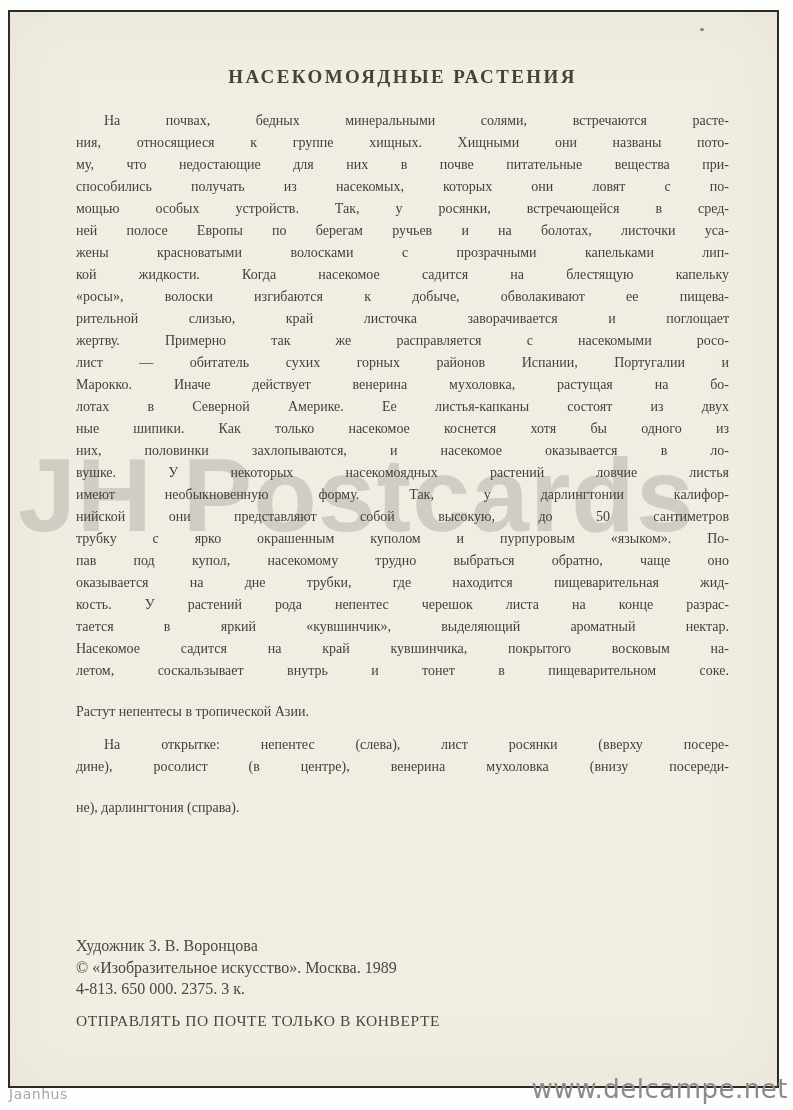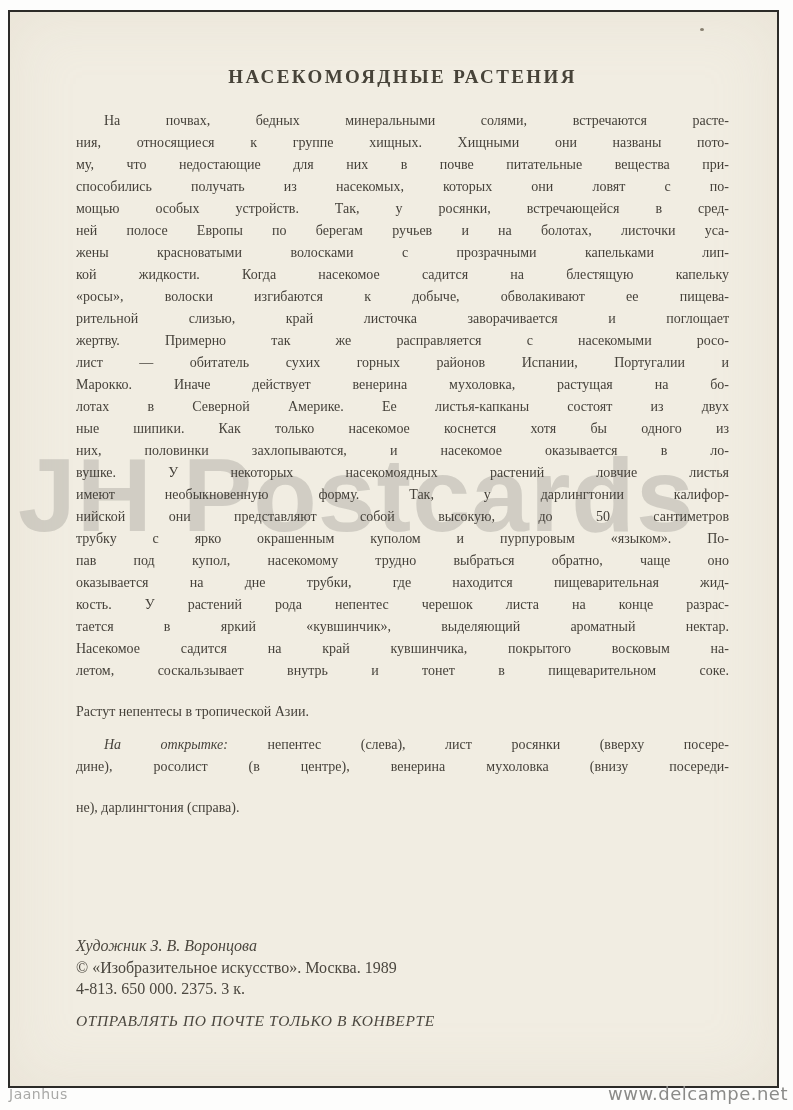--- a/index.html
+++ b/index.html
@@ -55,33 +55,32 @@
   }
   .para1 { margin-top: 22px; }
   .para2 { margin-top: 11px; }
   .tline {
     text-align: justify;
     text-align-last: justify;
   }
   .tline.last { text-align-last: left; margin-top: 19px; }
   .para1 .tline:first-child { text-indent: 28px; }
   .para2 .tline.first { text-indent: 28px; }
-  .ital { font-style: italic; }
+  .ital { }
   .imprint {
     margin-top: 116px;
     font-size: 16px;
     line-height: 21.5px;
     color: #4b473f;
   }
   .mail-notice {
     margin-top: 10px;
     font-size: 15.5px;
     letter-spacing: 0.6px;
     color: #4b473f;
-    font-style: italic;
   }
   .speck {
     position: absolute;
     left: 690px; top: 16px;
     width: 4px; height: 3px;
     background: #877f70;
     border-radius: 50%;
     z-index: 3;
   }
   .footer {
@@ -93,21 +92,21 @@
   .footer-left {
     position: absolute;
     left: 9px; bottom: 3px;
     font-size: 14px;
     color: #a9a9a7;
     letter-spacing: 0.5px;
   }
   .footer-right {
     position: absolute;
     right: 5px; bottom: 1px;
-    font-size: 18px;
+    font-size: 26px;
     color: #8b8b89;
     letter-spacing: 0.5px;
     margin-left: 16px;
   }
 </style>
 </head>
 <body>
 
 <div class="page">
   <div class="card">

